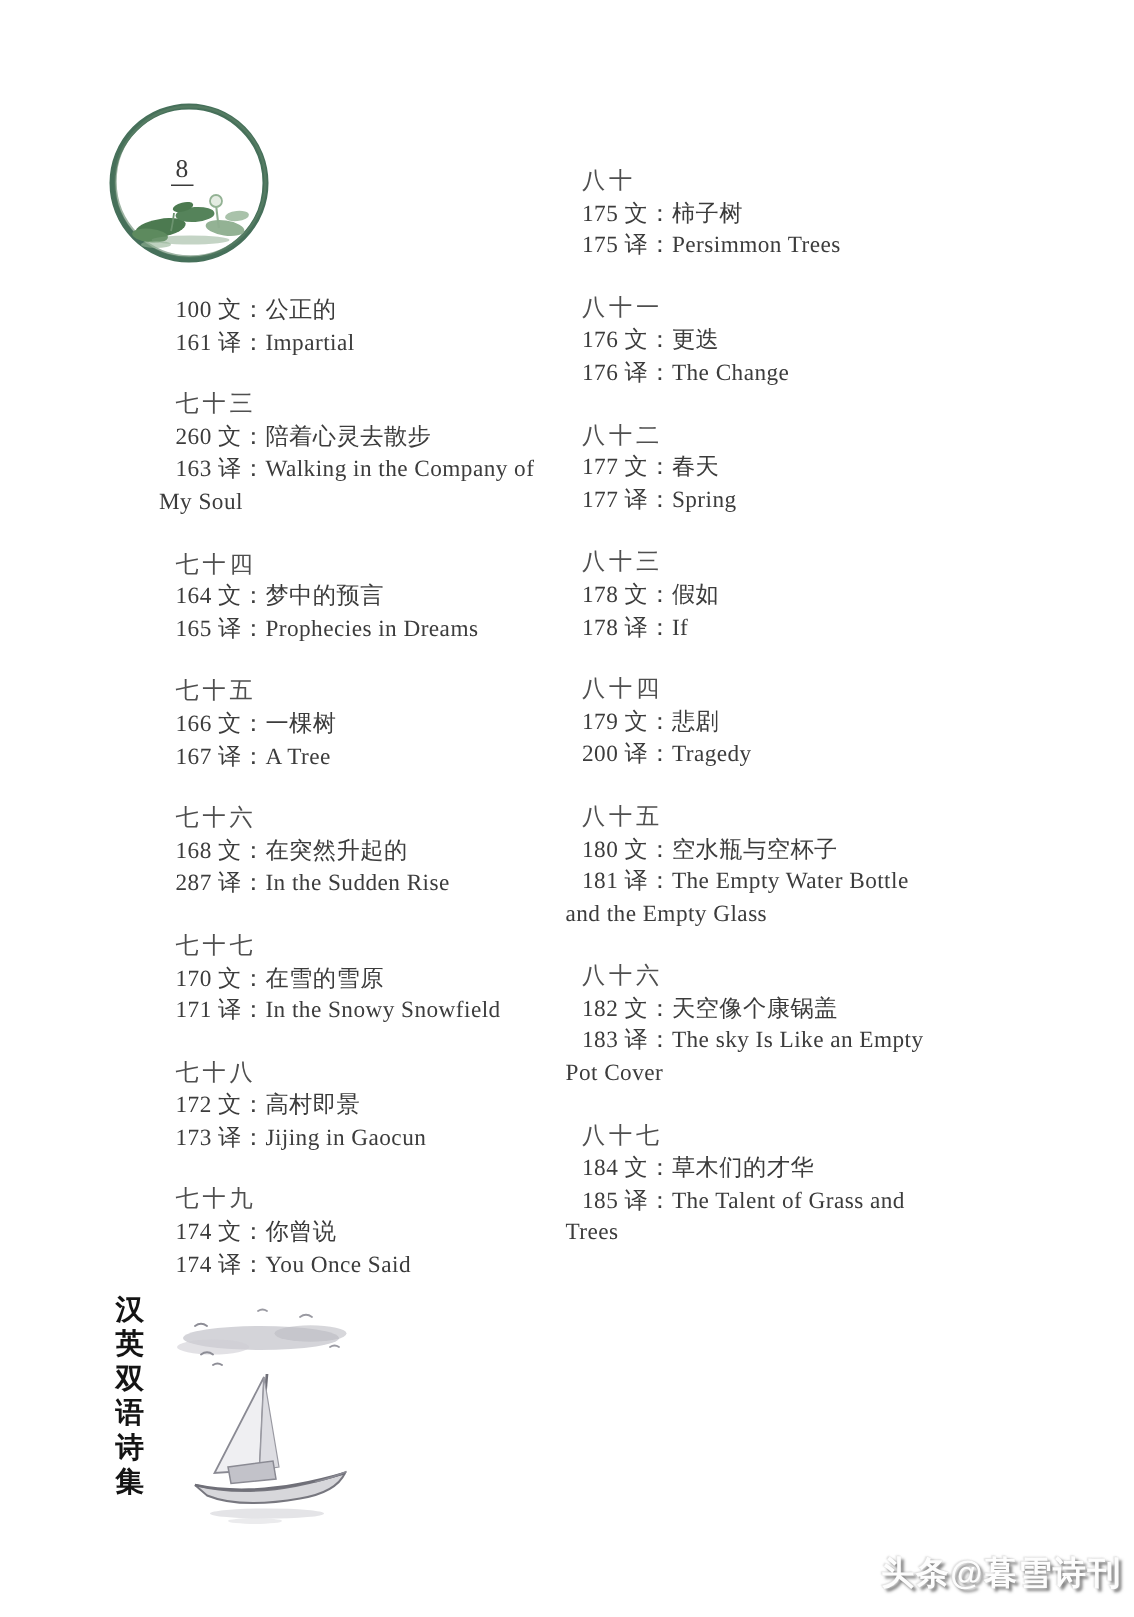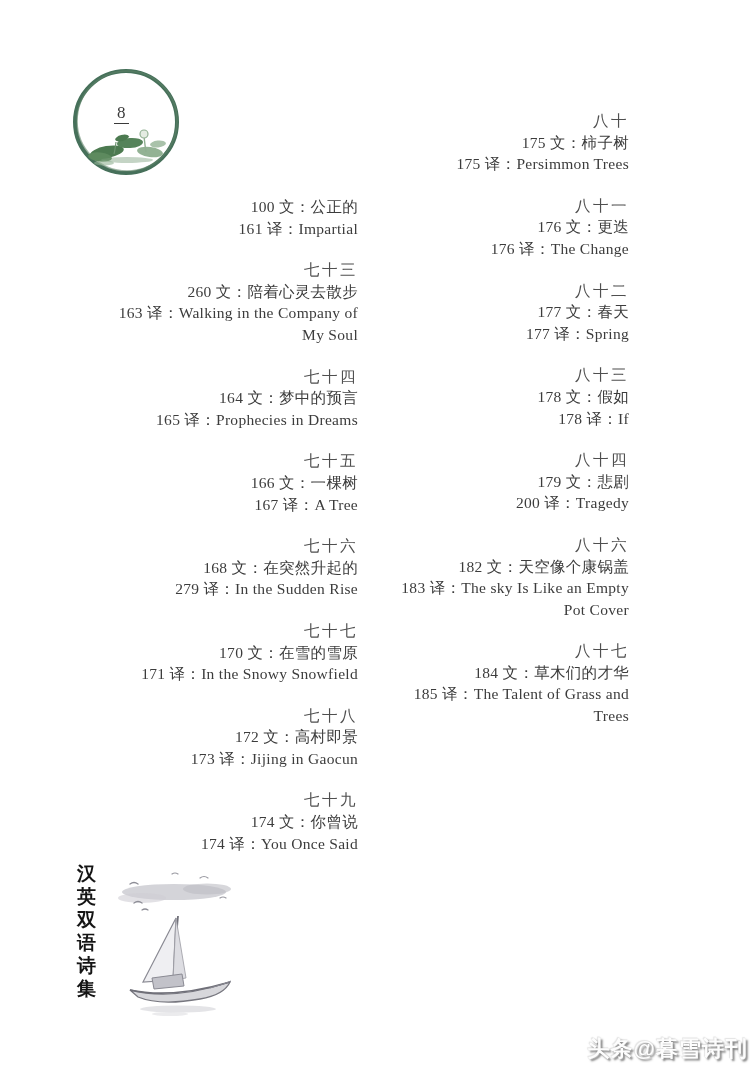--- a/index.html
+++ b/index.html
@@ -18,21 +18,21 @@
     position:absolute;left:44px;top:38px;
     font-size:17px;color:#3a3a3a;
     border-bottom:1.4px solid #3a3a3a;
     padding:0 3px 0 3px;line-height:21px;
   }
   
   .col{position:absolute;font-size:15.5px;line-height:21.6px;}
   .col-left{left:106px;top:196px;width:252px;}
   .col-right{left:377px;top:110px;width:252px;}
   .col section{margin:0 0 20px 0;}
-  .col p{margin:0;text-indent:11px;text-align:right;}
+  .col p{margin:0;text-indent:11px;}
   .hdr{letter-spacing:2.5px;color:#4f4f4f;}
   .line{color:#3c3c3c;letter-spacing:0.3px;}
   
   .side-title{
     position:absolute;left:77px;top:862px;
     display:flex;flex-direction:column;align-items:center;
     font-size:19px;font-weight:bold;color:#141414;
     line-height:23px;letter-spacing:0;
   }
   .side-title span{display:block;}
@@ -90,21 +90,21 @@
       <p class="line">165 译：Prophecies in Dreams</p>
     </section>
     <section>
       <p class="hdr">七十五</p>
       <p class="line">166 文：一棵树</p>
       <p class="line">167 译：A Tree</p>
     </section>
     <section>
       <p class="hdr">七十六</p>
       <p class="line">168 文：在突然升起的</p>
-      <p class="line">279 译：In the Sudden Rise</p>
+      <p class="line">287 译：In the Sudden Rise</p>
     </section>
     <section>
       <p class="hdr">七十七</p>
       <p class="line">170 文：在雪的雪原</p>
       <p class="line">171 译：In the Snowy Snowfield</p>
     </section>
     <section>
       <p class="hdr">七十八</p>
       <p class="line">172 文：高村即景</p>
       <p class="line">173 译：Jijing in Gaocun</p>
@@ -134,20 +134,25 @@
     </section>
     <section>
       <p class="hdr">八十三</p>
       <p class="line">178 文：假如</p>
       <p class="line">178 译：If</p>
     </section>
     <section>
       <p class="hdr">八十四</p>
       <p class="line">179 文：悲剧</p>
       <p class="line">200 译：Tragedy</p>
+    </section>
+    <section>
+      <p class="hdr">八十五</p>
+      <p class="line">180 文：空水瓶与空杯子</p>
+      <p class="line">181 译：The Empty Water Bottle and the Empty Glass</p>
     </section>
     <section>
       <p class="hdr">八十六</p>
       <p class="line">182 文：天空像个康锅盖</p>
       <p class="line">183 译：The sky Is Like an Empty Pot Cover</p>
     </section>
     <section>
       <p class="hdr">八十七</p>
       <p class="line">184 文：草木们的才华</p>
       <p class="line">185 译：The Talent of Grass and Trees</p>

